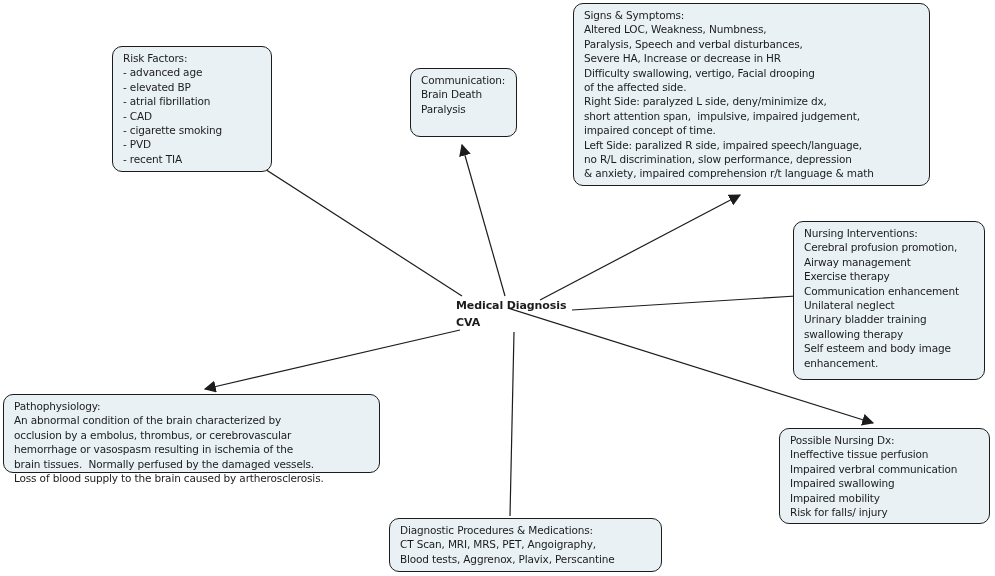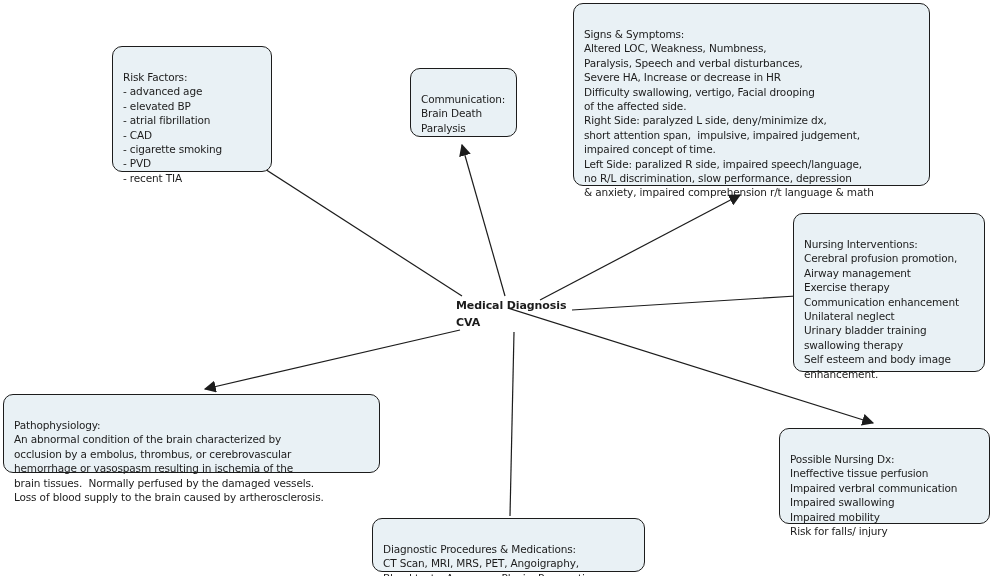--- a/index.html
+++ b/index.html
@@ -21,44 +21,44 @@
     top: 0;
     z-index: 1;
   }
   .node-box {
     position: absolute;
     z-index: 2;
     box-sizing: border-box;
     background: #e9f1f5;
     border: 1px solid #1c1c1c;
     border-radius: 10px;
-    padding: 23px 9px 4px 10px;
+    padding: 4px 9px 4px 10px;
     color: #1c1c1c;
     font-size: 10.5px;
     line-height: 14.4px;
     letter-spacing: -0.15px;
     white-space: pre;
   }
   #center-label {
     position: absolute;
     z-index: 2;
     color: #1c1c1c;
     font-size: 11px;
     line-height: 17px;
     letter-spacing: -0.1px;
     white-space: pre;
     font-weight: bold;
   }
   
   #box-risk-factors        { left: 112px; top: 46px;  width: 160px; height: 126px; }
   #box-complications       { left: 410px; top: 68px;  width: 107px; height: 69px;  }
   #box-signs-symptoms      { left: 573px; top: 3px;   width: 357px; height: 183px; }
-  #box-nursing-interventions { left: 793px; top: 213px; width: 192px; height: 159px; }
+  #box-nursing-interventions { left: 793px; top: 221px; width: 192px; height: 159px; }
   #box-possible-nursing-dx { left: 779px; top: 428px; width: 211px; height: 96px;  }
-  #box-diagnostic          { left: 372px; top: 518px; width: 273px; height: 54px;  }
+  #box-diagnostic          { left: 389px; top: 518px; width: 273px; height: 54px;  }
   #box-pathophysiology     { left: 3px;   top: 394px; width: 377px; height: 79px;  }
   #center-label            { left: 456px; top: 297px; }
 </style>
 </head>
 <body>
 
 <div id="canvas">
 
   <svg id="edges" width="995" height="576" viewBox="0 0 995 576">
     <defs>

